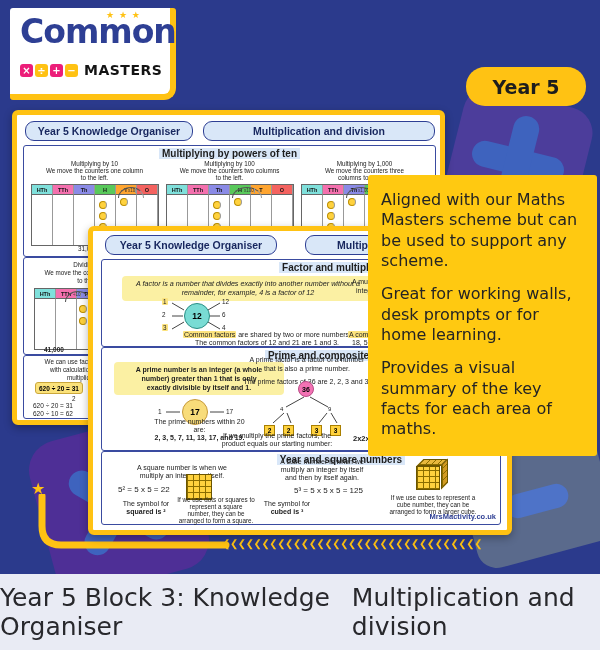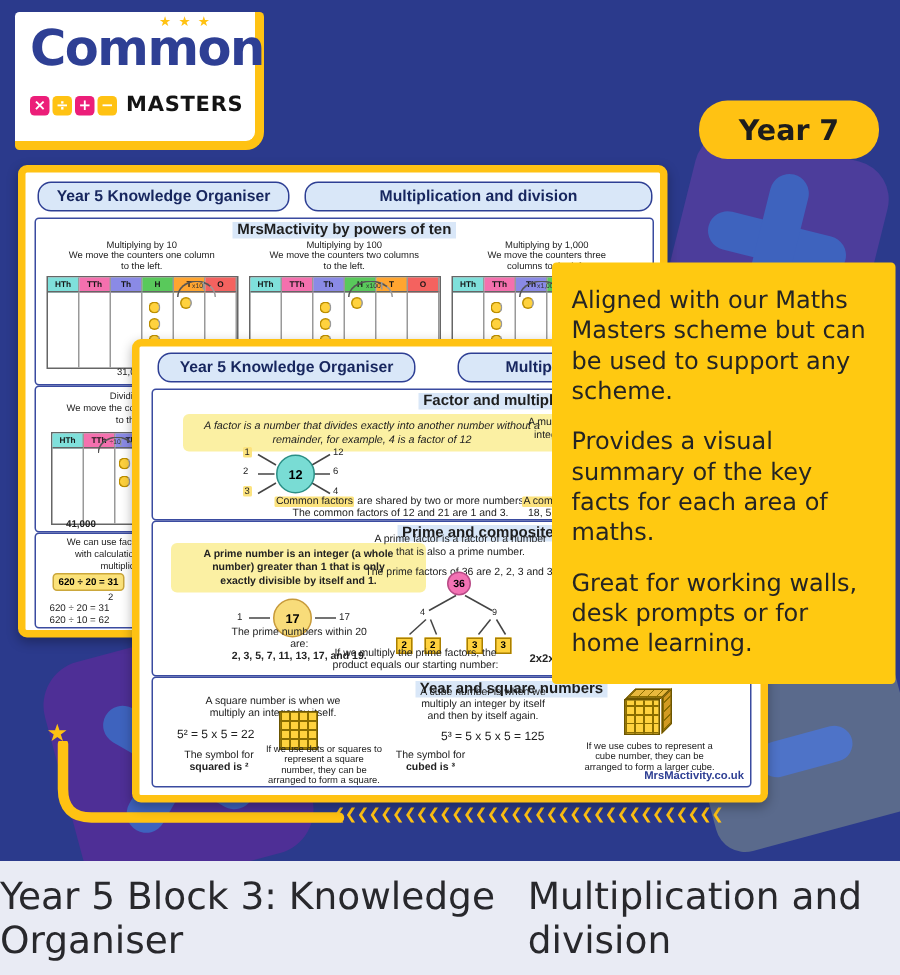--- a/index.html
+++ b/index.html
@@ -97,21 +97,21 @@
 
   <div class="sheet z3" style="left:12px;top:110px;width:423px;height:305px;">
     <div class="hdrbox" style="left:8px;top:6px;width:168px;">
         <span>Year 5 Knowledge Organiser</span>
       </div>
     <div class="hdrbox" style="left:186px;top:6px;width:232px;">
         <span>Multiplication and division</span>
       </div>
 
     <div class="secbox" style="left:6px;top:30px;width:411px;height:110px;">
-      <div class="stitle" style="top:2px;"><span>MrsMactivity by powers of ten</span></div>
+      <div class="stitle" style="top:2px;"><span>Multiplying by powers of ten</span></div>
 
       <div class="t t63 ctr" style="left:4px;top:14px;width:133px;">Multiplying by 10</div>
       <div class="t t63 ctr" style="left:4px;top:21px;width:133px;">We move the counters one column</div>
       <div class="t t63 ctr" style="left:4px;top:28px;width:133px;">to the left.</div>
       <div class="pv" style="left:7px;top:38px;">
         <div class="pvh h1">HTh</div>
         <div class="pvh h2">TTh</div>
         <div class="pvh h3">Th</div>
         <div class="pvh h4">H</div>
         <div class="pvh h5">T</div>
@@ -334,38 +334,38 @@
       </div>
       <div class="t t63 ctr" style="left:266px;top:42px;width:130px;">If we use cubes to represent a</div>
       <div class="t t63 ctr" style="left:266px;top:49px;width:130px;">cube number, they can be</div>
       <div class="t t63 ctr" style="left:266px;top:56px;width:130px;">arranged to form a larger cube.</div>
       <div class="t t75 b" style="right:4px;bottom:2px;color:#2E3F94;margin-left:24px;">MrsMactivity.co.uk</div>
     </div>
   </div>
 
   <div class="info">
     <p>Aligned with our Maths Masters scheme but can be used to support any scheme.</p>
+    <p>Great for working walls, desk prompts or for home learning.</p>
     <p>Provides a visual summary of the key facts for each area of maths.</p>
-    <p>Great for working walls, desk prompts or for home learning.</p>
   </div>
 
   <div class="logocard">
     <div class="logoword">Common</div>
     <div class="logostars">★ ★ ★</div>
     <div class="oprow">
       <span class="op op-pink">×</span>
       <span class="op op-yel">÷</span>
       <span class="op op-pink">+</span>
       <span class="op op-yel">−</span>
       <span class="logosub">MASTERS</span>
     </div>
   </div>
 
   <div class="badge" style="left:466px;top:67px;width:120px;height:39px;background:#FFC213;border-radius:19px;color:#1d1d1d;">
-      <span>Year 7</span>
+      <span>Year 5</span>
     </div>
 
   <div class="footer">
     <div>Year 5 Block 3: Knowledge Organiser</div>
     <div>Multiplication and division</div>
   </div>
 
 </div>
 
 </body></html>

